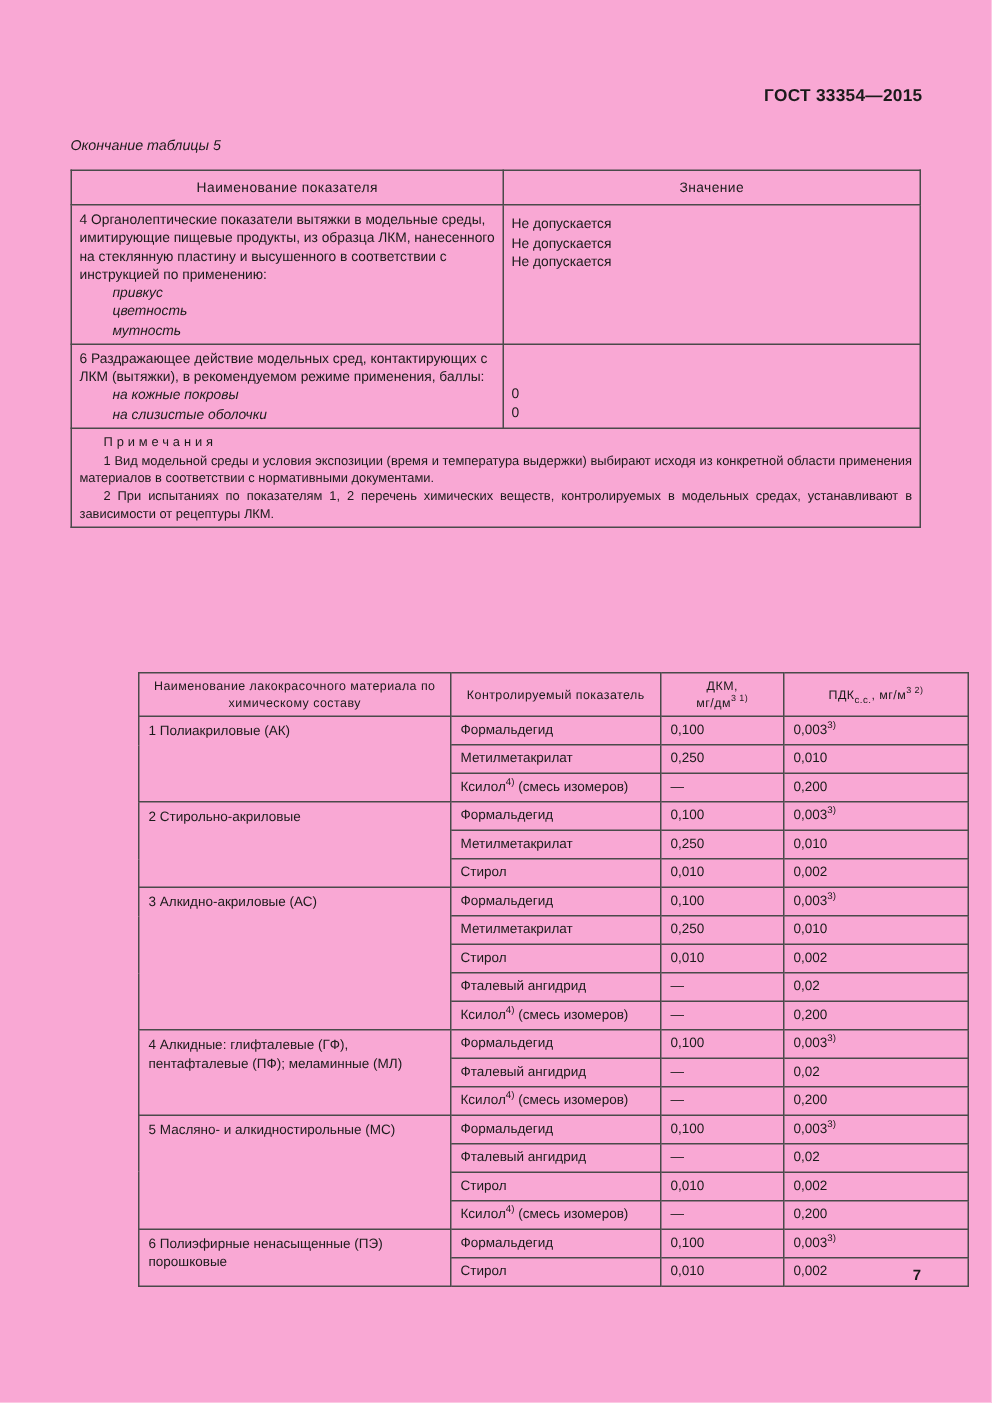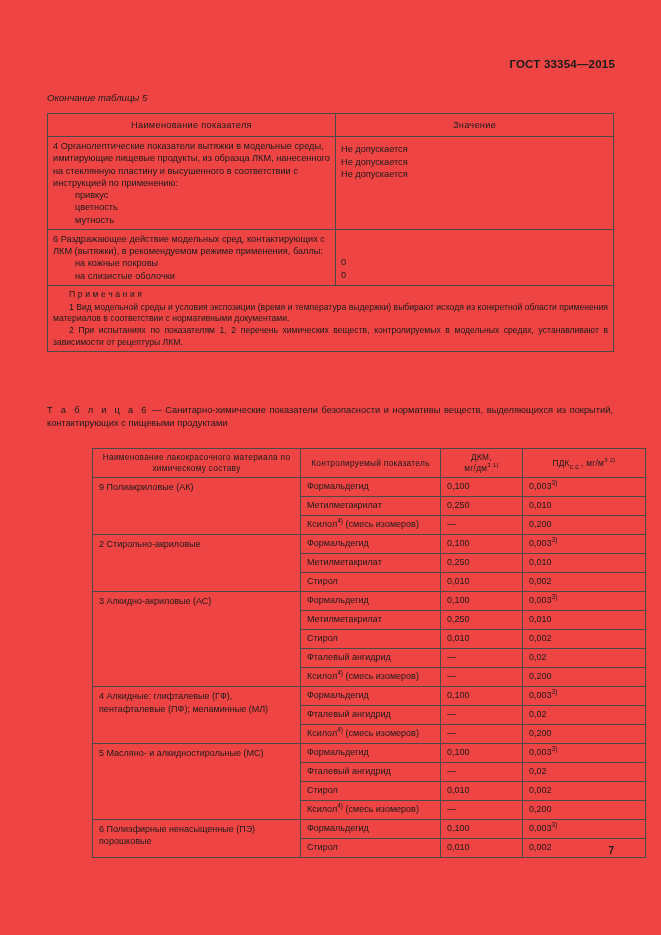--- a/index.html
+++ b/index.html
@@ -15,21 +15,21 @@
     font-family: "Liberation Sans", sans-serif;
     color: #1b1b1b;
     overflow: hidden;
   }
 
   .page {
     position: absolute;
     left: 0; top: 0;
     width: 661px;
     height: 935px;
-    background: #ef4444;
+    background: #f9a8d4;
   }
 
   
   .doc-header {
     position: absolute;
     left: 45px;
     top: 58px;
     width: 570px;
     text-align: right;
     font-size: 11.5px;
@@ -73,21 +73,21 @@
     width: 566px;
   }
   #table5 .c-name { width: 288px; }
   #table5 .c-val  { width: 278px; }
 
   .val-center {
     text-align: center;
     vertical-align: middle;
   }
   .just { text-align: justify; }
-  .indent { padding-left: 22px; display: block; }
+  .indent { padding-left: 22px; display: block; font-style: italic; }
   .vspacer { display: block; height: 0.35em; }
 
   .notes {
     font-size: 8.6px;
     line-height: 1.36;
     padding: 4px 6px 5px 6px;
     margin-left: 40px;
   }
   .notes-title {
     letter-spacing: 2.6px;
@@ -192,23 +192,20 @@
       <tr>
         <td class="notes" colspan="2">
           <span class="notes-title">Примечания</span>
           <span class="note-item">1 Вид модельной среды и условия экспозиции (время и температура выдержки) выбирают исходя из конкретной области применения материалов в соответствии с нормативными документами.</span>
           <span class="note-item">2 При испытаниях по показателям 1, 2 перечень химических веществ, контролируемых  в модельных средах, устанавливают в зависимости от рецептуры ЛКМ.</span>
         </td>
       </tr>
     </tbody>
   </table>
 
-  <div class="tbl6-caption">
-    <span class="sp">Т а б л и ц а  6</span><span> — Санитарно-химические  показатели безопасности и нормативы веществ, выделяющихся из покрытий, контактирующих с пищевыми продуктами</span>
-  </div>
 
   <table class="gost" id="table6">
     <colgroup>
         <col class="c-mat">
         <col class="c-ind">
         <col class="c-dkm">
         <col class="c-pdk">
       </colgroup>
     <thead>
       <tr>
@@ -218,21 +215,21 @@
           <span style="display:block">ДКМ,</span>
           <span>мг/дм</span><sup>3 1)</sup>
         </th>
         <th class="hdr-small">
           <span>ПДК</span><span class="sub">с.с.</span><span>, мг/м</span><sup>3 2)</sup>
         </th>
       </tr>
     </thead>
     <tbody>
         <tr>
-          <td class="mat" rowspan="3">9 Полиакриловые (АК)</td>
+          <td class="mat" rowspan="3">1 Полиакриловые (АК)</td>
           <td>Формальдегид</td>
           <td class="num">0,100</td>
           <td class="num">0,003<sup>3)</sup></td>
         </tr>
         <tr>
           <td>Метилметакрилат</td>
           <td class="num">0,250</td>
           <td class="num">0,010</td>
         </tr>
         <tr>

